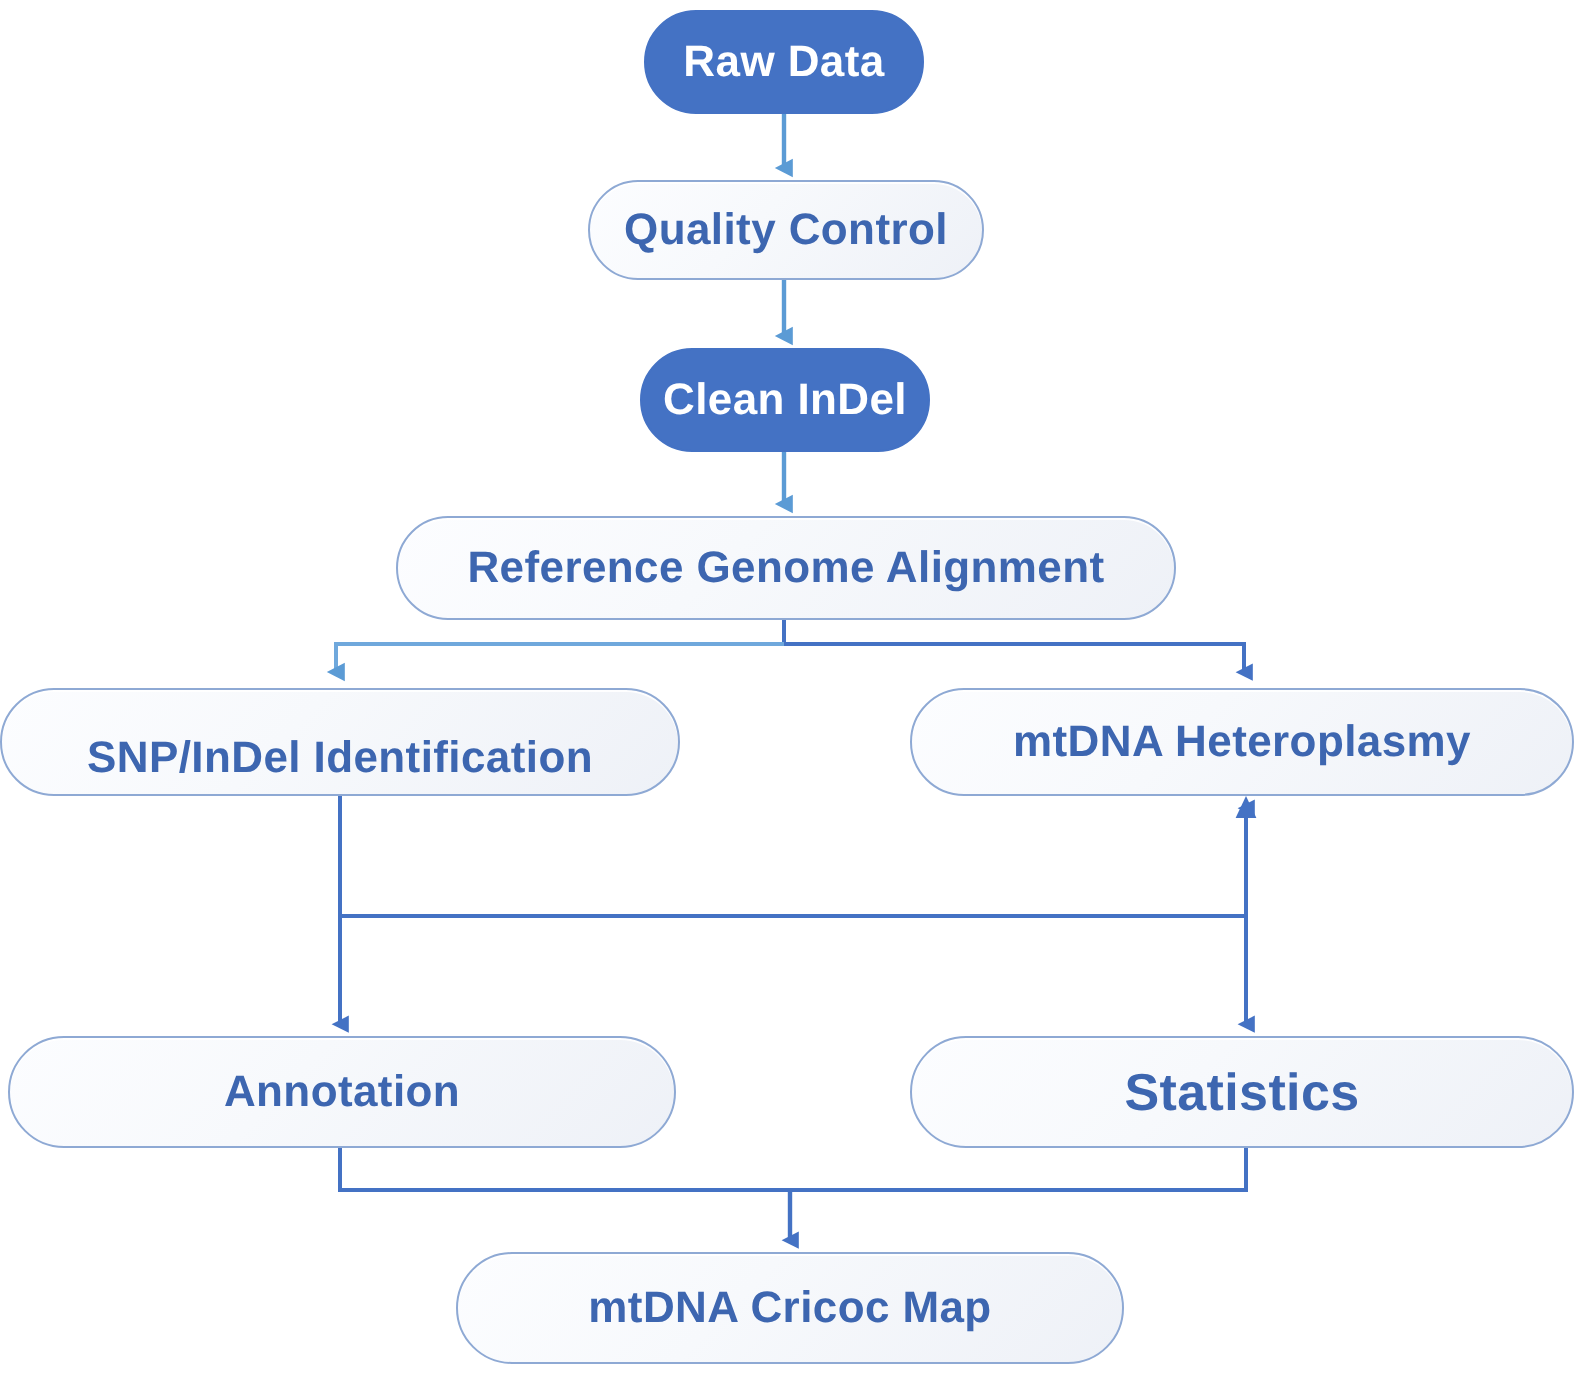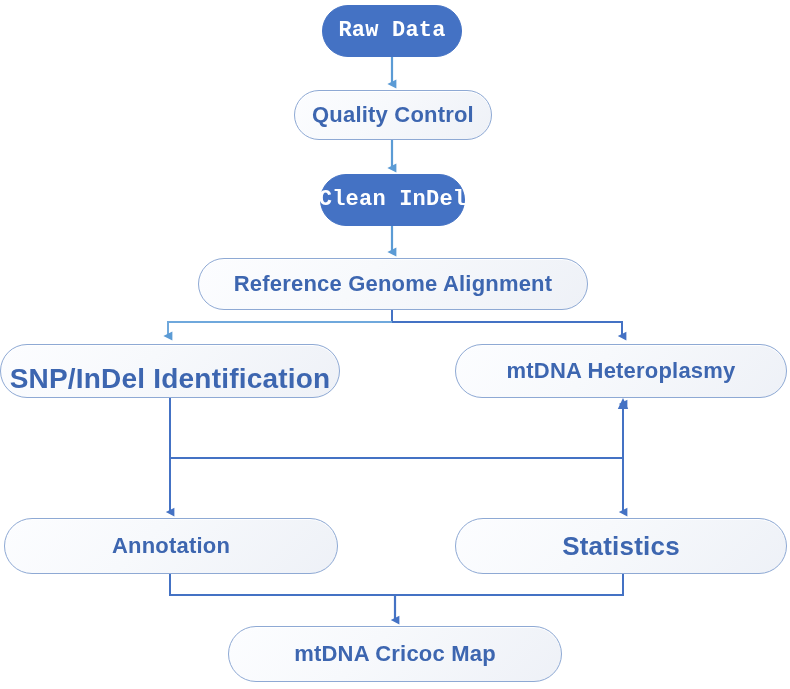--- a/index.html
+++ b/index.html
@@ -42,21 +42,20 @@
     letter-spacing: 0.2px;
     line-height: 1;
   }
   
   .node.filled {
     background: #4472c4;
     border: 1px solid #4472c4;
   }
   .node.filled .node-label {
     color: #ffffff;
-    font-family: Liberation Mono, monospace;
   }
   
   .node.outlined {
     background: linear-gradient(135deg, #fcfdff 0%, #f7f9fc 42%, #eef1f7 100%);
     border: 1px solid #8ea9d4;
     box-shadow: inset 0 1px 0 rgba(255,255,255,0.9);
   }
   .node.outlined .node-label {
     color: #3d66b0;
   }
@@ -133,21 +132,21 @@
 
   <div class="node filled" style="left:320px; top:174px; width:145px; height:52px;">
     <span class="node-label" style="font-size:22px;">Clean InDel</span>
   </div>
 
   <div class="node outlined" style="left:198px; top:258px; width:390px; height:52px;">
     <span class="node-label" style="font-size:22px;">Reference Genome Alignment</span>
   </div>
 
   <div class="node outlined" style="left:0px; top:344px; width:340px; height:54px;">
-    <span class="node-label" style="font-size:28px;margin-top:16px;">SNP/InDel Identification</span>
+    <span class="node-label" style="font-size:22px;margin-top:16px;">SNP/InDel Identification</span>
   </div>
 
   <div class="node outlined" style="left:455px; top:344px; width:332px; height:54px;">
     <span class="node-label" style="font-size:22px;">mtDNA Heteroplasmy</span>
   </div>
 
   <div class="node outlined" style="left:4px; top:518px; width:334px; height:56px;align-items:center;">
     <span class="node-label" style="font-size:22px;">Annotation</span>
   </div>
 

